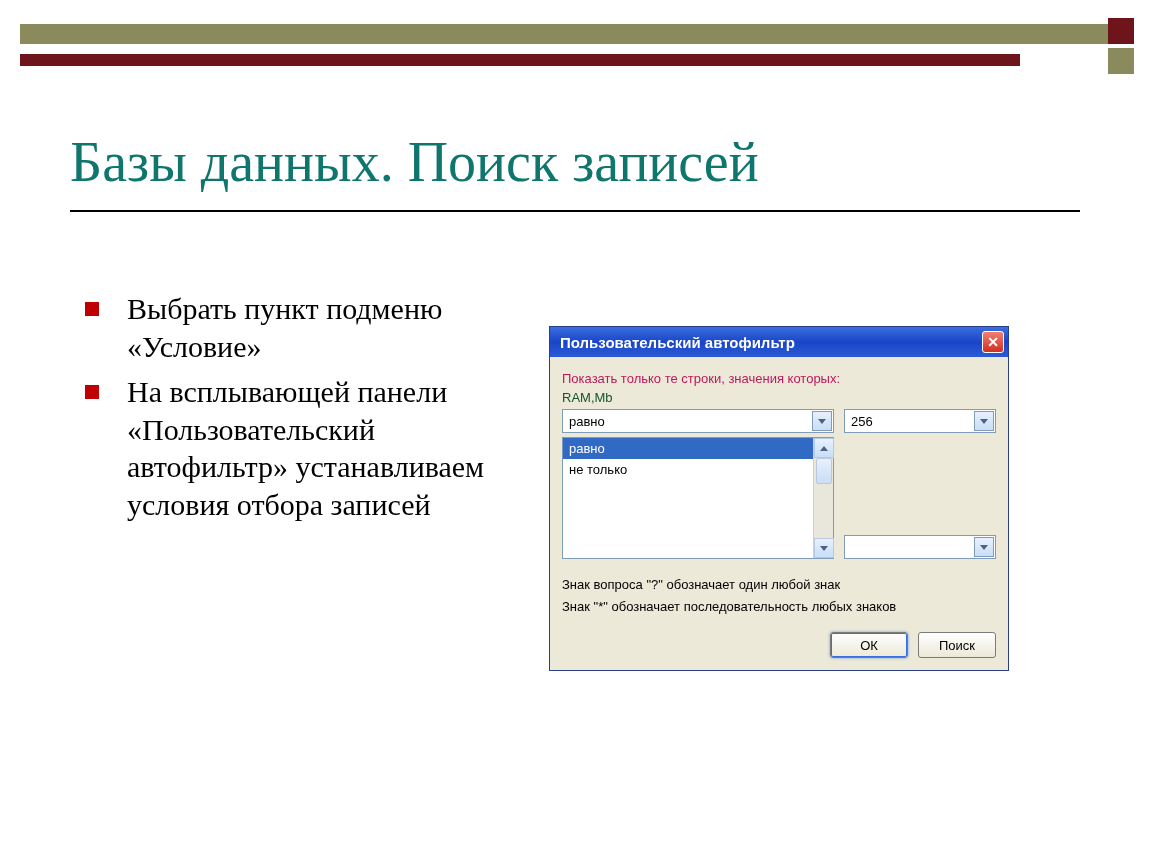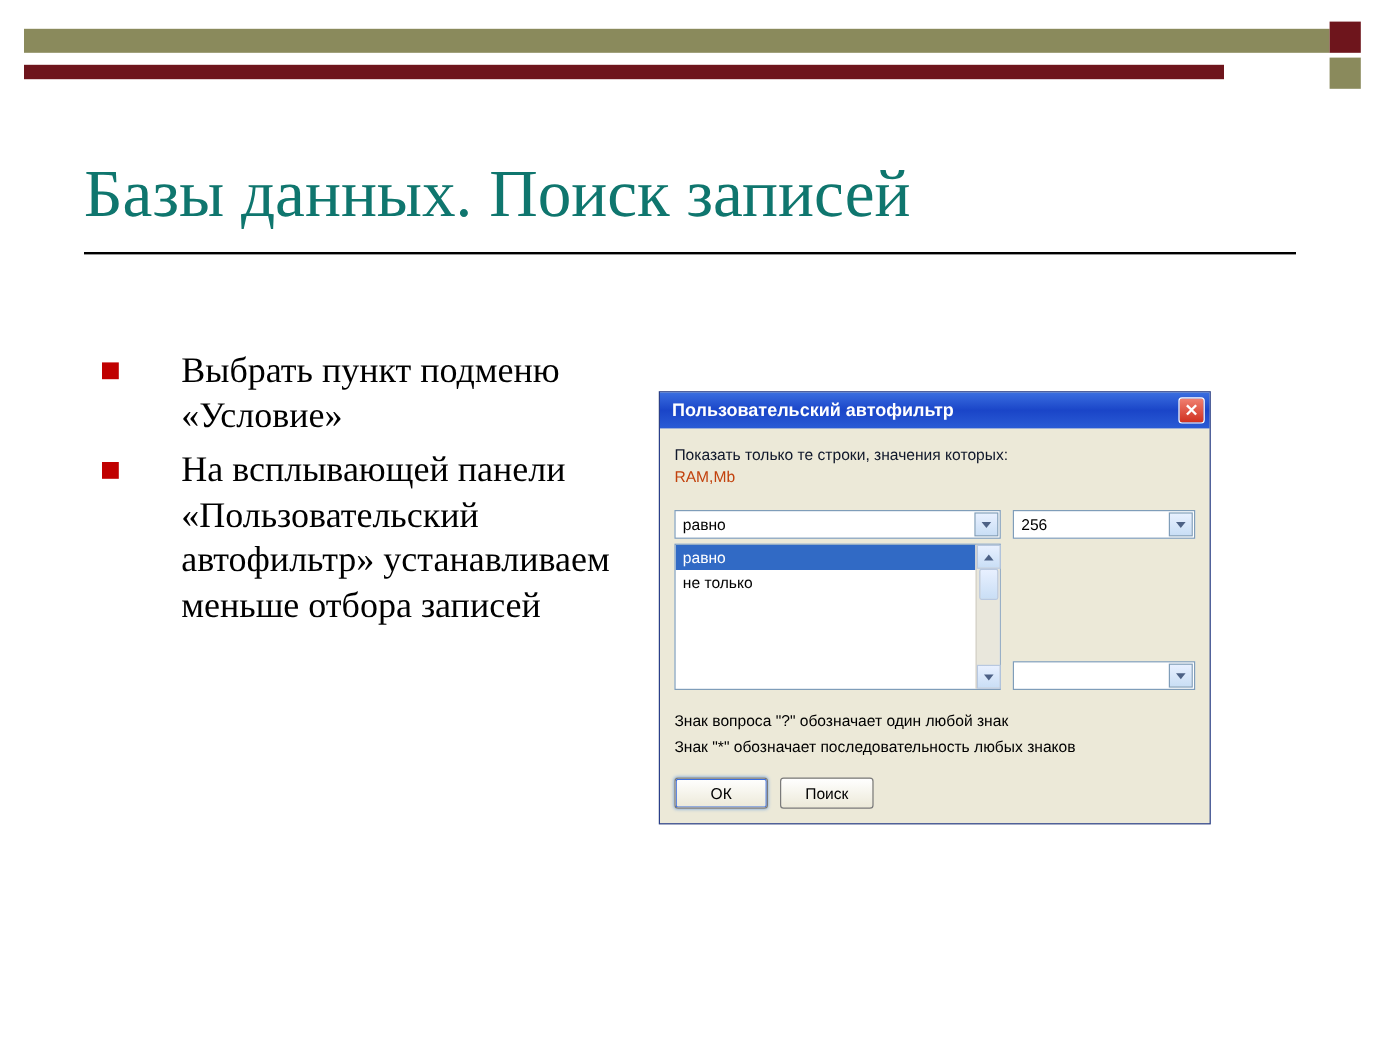--- a/index.html
+++ b/index.html
@@ -50,21 +50,20 @@
   }
   .bullets {
     position: absolute;
     top: 290px; left: 85px;
     width: 430px;
   }
   .bullet {
     display: flex;
     align-items: flex-start;
     margin-bottom: 8px;
-    gap: 24px;
   }
   .bullet-sq {
     width: 14px; height: 14px;
     background: #c00000;
     margin-top: 12px;
     margin-right: 28px;
     flex-shrink: 0;
   }
   .bullet-text {
     font-size: 30px;
@@ -99,22 +98,22 @@
     border-radius: 3px;
     color: #fff;
     display: flex; align-items: center; justify-content: center;
     font-weight: bold;
     font-size: 14px;
     cursor: pointer;
   }
   .dialog-body {
     padding: 14px 12px 12px 12px;
   }
-  .instr { color: #0f172a; margin-bottom: 4px; }
-  .field-label { color: #c2410c; margin-bottom: 20px; font-size: 13px; }
+  .instr { color: #be185d; margin-bottom: 4px; }
+  .field-label { color: #14532d; margin-bottom: 4px; font-size: 13px; }
   .row { display: flex; gap: 10px; margin-bottom: 4px; }
   .combo {
     position: relative;
     background: #fff;
     border: 1px solid #7f9db9;
     height: 24px;
     display: flex;
     align-items: center;
     padding-left: 6px;
     flex-shrink: 0;
@@ -179,20 +178,21 @@
     position: absolute;
     top: 20px; left: 2px;
     width: 16px; height: 26px;
     background: linear-gradient(to bottom, #e8f0ff, #c9def5);
     border: 1px solid #b8c8e0;
     border-radius: 2px;
   }
   .note { font-size: 13px; margin-top: 16px; line-height: 1.5; }
   .btn-row {
     display: flex;
+    justify-content: flex-end;
     gap: 10px;
     margin-top: 16px;
   }
   .btn {
     min-width: 78px;
     height: 26px;
     background: linear-gradient(to bottom, #fff, #ece9d8);
     border: 1px solid #7a7a7a;
     border-radius: 3px;
     font-family: Tahoma, Arial, sans-serif;
@@ -215,21 +215,21 @@
 <h1 class="slide-title">Базы данных. Поиск записей</h1>
 <div class="title-underline"></div>
 
 <div class="bullets">
   <div class="bullet">
     <div class="bullet-sq"></div>
     <div class="bullet-text">Выбрать пункт подменю «Условие»</div>
   </div>
   <div class="bullet">
     <div class="bullet-sq"></div>
-    <div class="bullet-text">На всплывающей панели «Пользовательский автофильтр» устанавливаем меньше отбора записей</div>
+    <div class="bullet-text">На всплывающей панели «Пользовательский автофильтр» устанавливаем условия отбора записей</div>
   </div>
 </div>
 
 <div class="dialog">
   <div class="titlebar">
     <span>Пользовательский автофильтр</span>
     <div class="close-btn">
       <span>✕</span>
     </div>
   </div>

